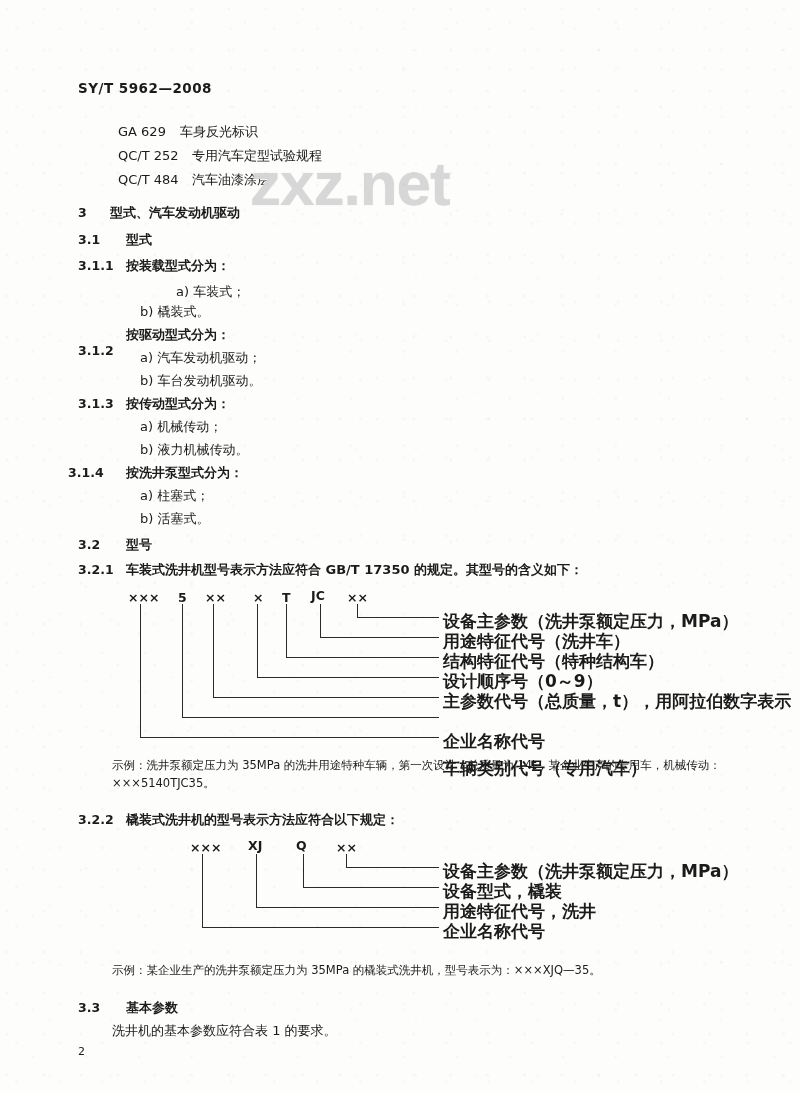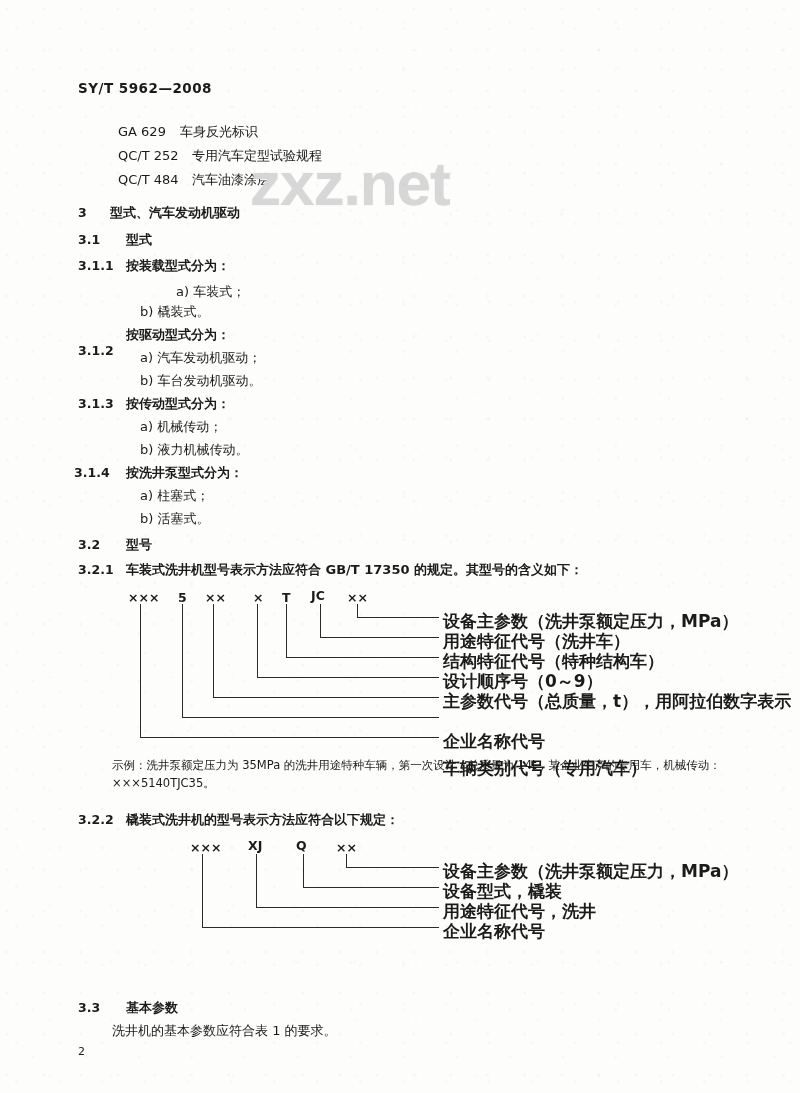--- a/index.html
+++ b/index.html
@@ -126,21 +126,21 @@
   <div class="num" style="left:78px; top:327px;margin-top:16px;">3.1.2</div>
   <div class="line bold" style="left:126px; top:327px;">按驱动型式分为：</div>
   <div class="line" style="left:140px; top:350px;">a) 汽车发动机驱动；</div>
   <div class="line" style="left:140px; top:373px;">b) 车台发动机驱动。</div>
 
   <div class="num" style="left:78px; top:396px;">3.1.3</div>
   <div class="line bold" style="left:126px; top:396px;">按传动型式分为：</div>
   <div class="line" style="left:140px; top:419px;">a) 机械传动；</div>
   <div class="line" style="left:140px; top:442px;">b) 液力机械传动。</div>
 
-  <div class="num" style="left:74px; top:465px;">3.1.4</div>
+  <div class="num" style="left:68px; top:465px;">3.1.4</div>
   <div class="line bold" style="left:126px; top:465px;">按洗井泵型式分为：</div>
   <div class="line" style="left:140px; top:488px;">a) 柱塞式；</div>
   <div class="line" style="left:140px; top:511px;">b) 活塞式。</div>
 
   <div class="num" style="left:78px; top:537px;">3.2</div>
   <div class="line bold" style="left:126px; top:537px;">型号</div>
 
   <div class="num" style="left:78px; top:562px;">3.2.1</div>
   <div class="line bold" style="left:126px; top:562px;">车装式洗井机型号表示方法应符合 GB/T 17350 的规定。其型号的含义如下：</div>
 
@@ -204,19 +204,20 @@
 
     <div class="vline" style="left:256px; top:854px; height:53px;"></div>
     <div class="hline" style="left:256px; top:907px; width:183px;"></div>
     <div class="dlabel" style="left:443px; top:900px;">用途特征代号，洗井</div>
 
     <div class="vline" style="left:202px; top:854px; height:73px;"></div>
     <div class="hline" style="left:202px; top:927px; width:237px;"></div>
     <div class="dlabel" style="left:443px; top:920px;">企业名称代号</div>
   </div>
 
+  <div class="example" style="left:112px; top:962px;">示例：某企业生产的洗井泵额定压力为 35MPa 的橇装式洗井机，型号表示为：×××XJQ—35。</div>
 
   <div class="num" style="left:78px; top:1000px;">3.3</div>
   <div class="line bold" style="left:126px; top:1000px;">基本参数</div>
   <div class="line" style="left:112px; top:1023px;">洗井机的基本参数应符合表 1 的要求。</div>
 
   <div class="pagenum">2</div>
 </div>
 
 </body></html>

